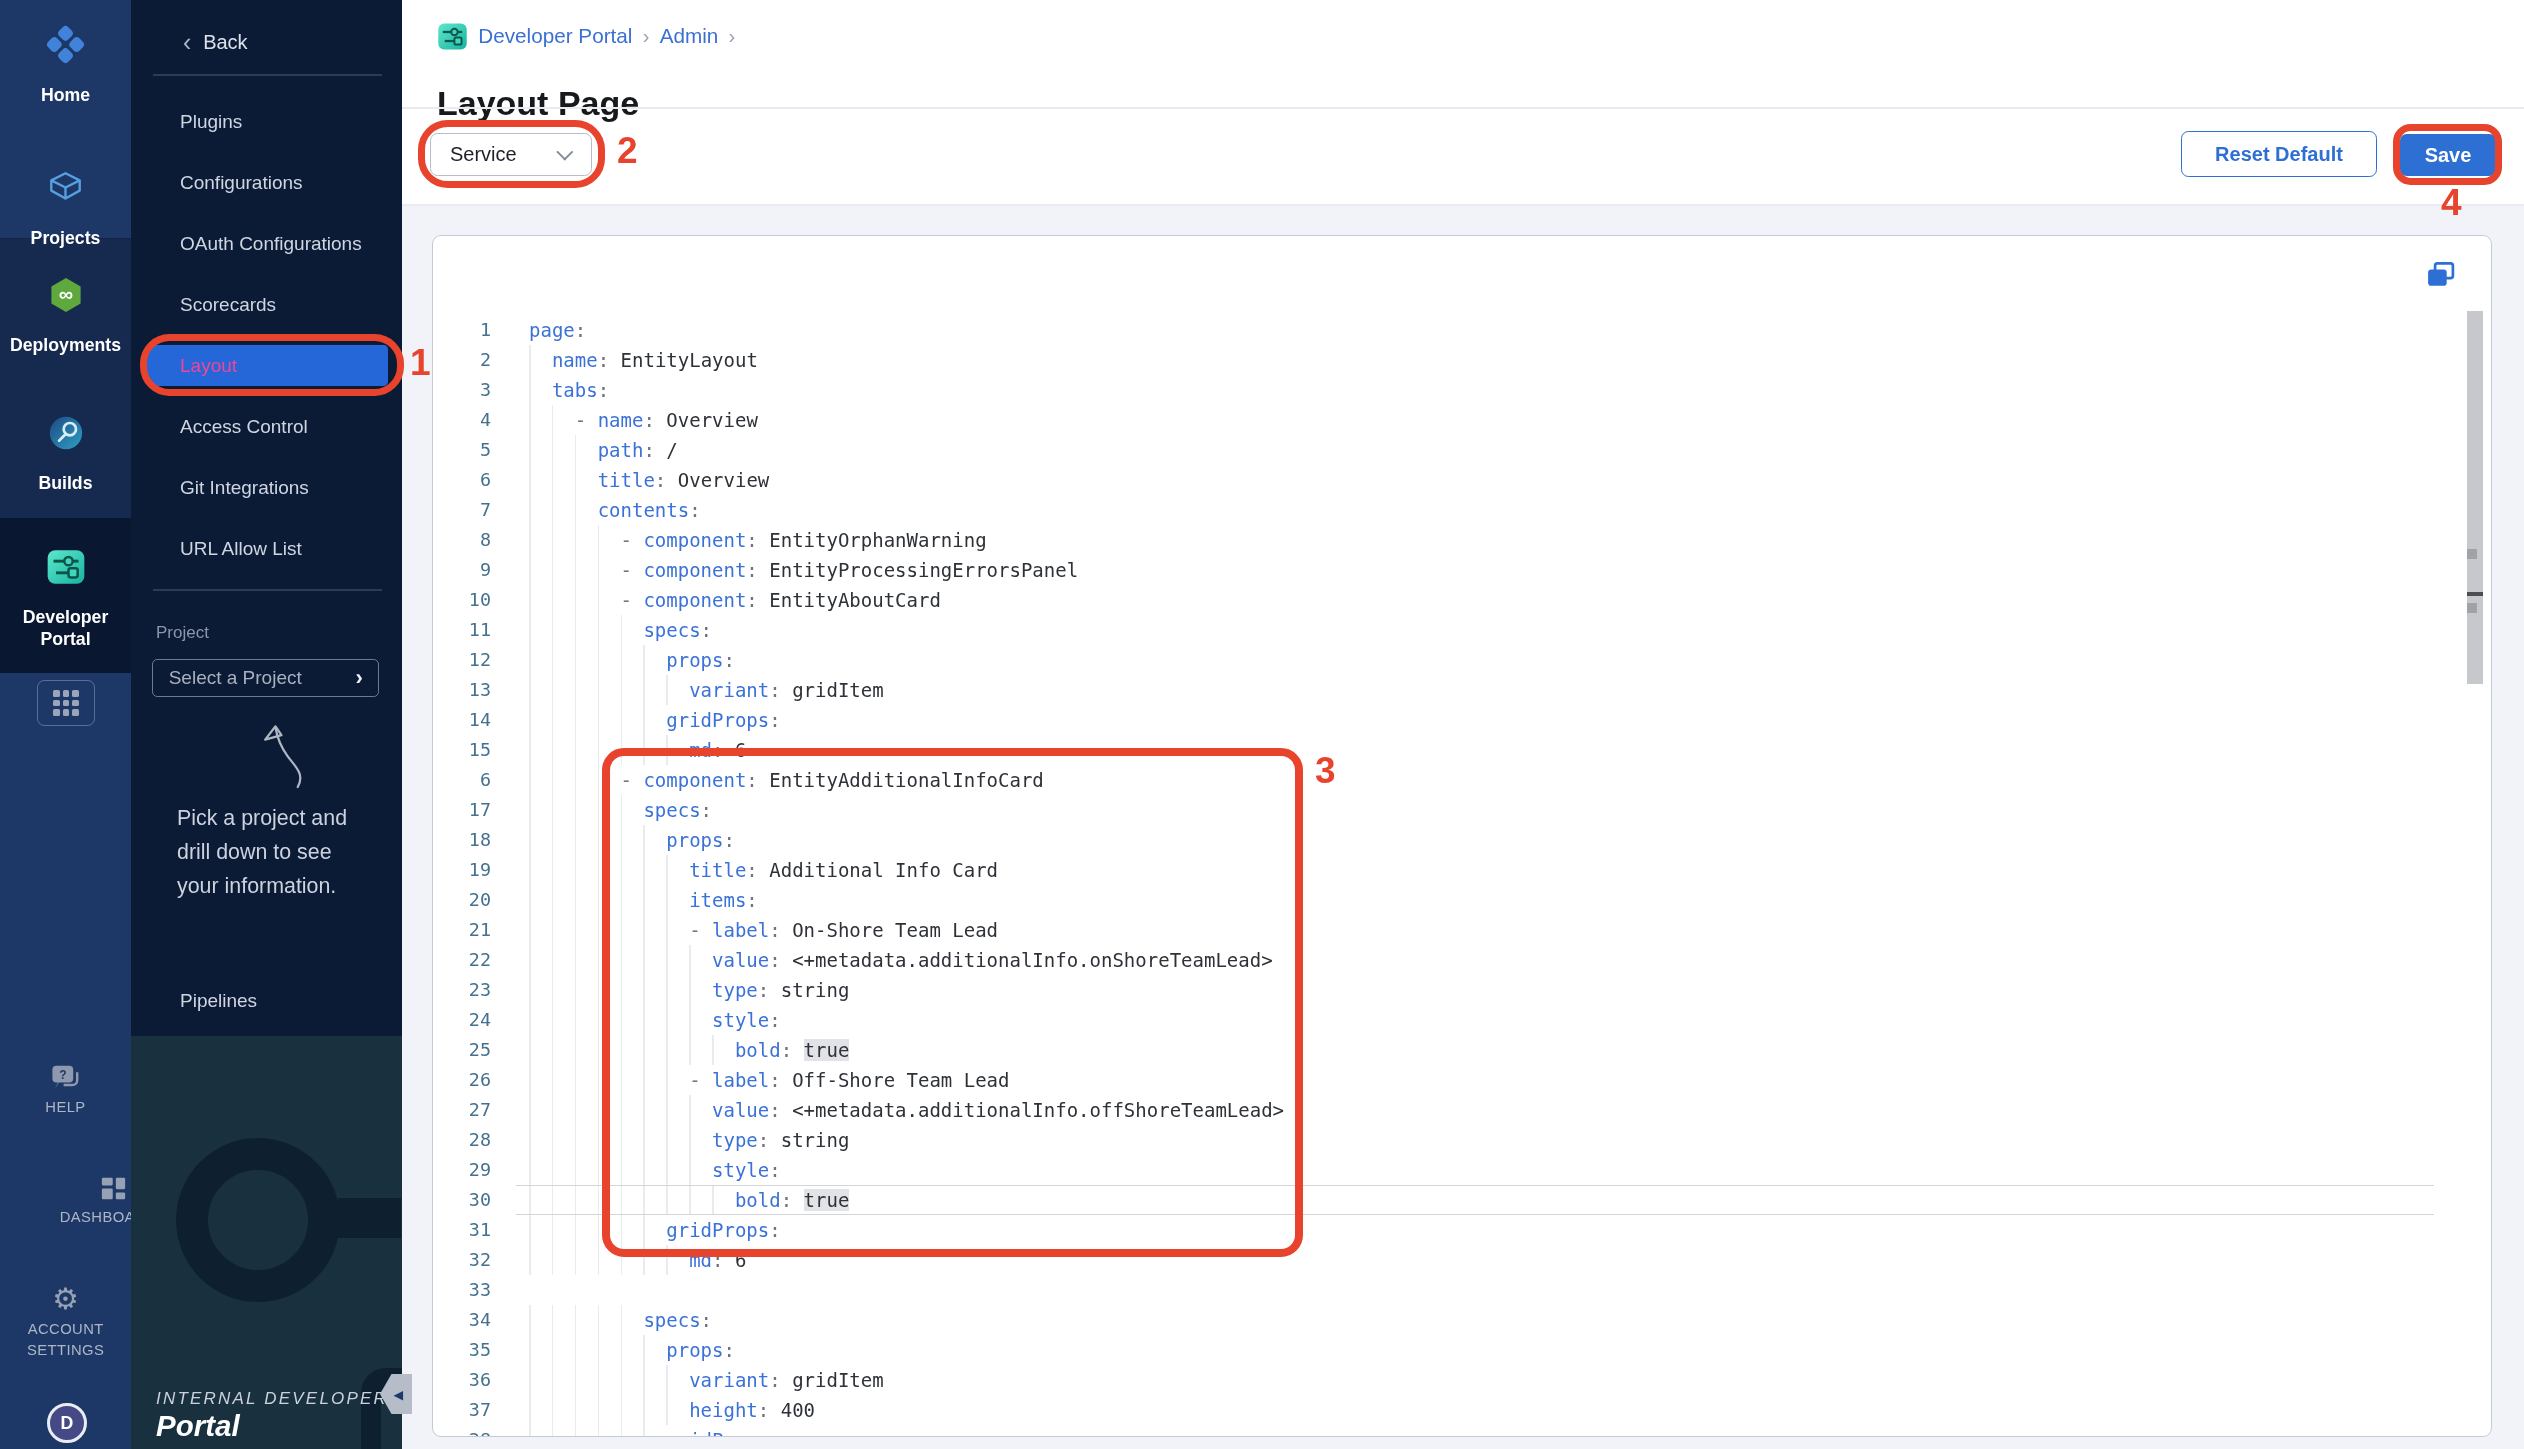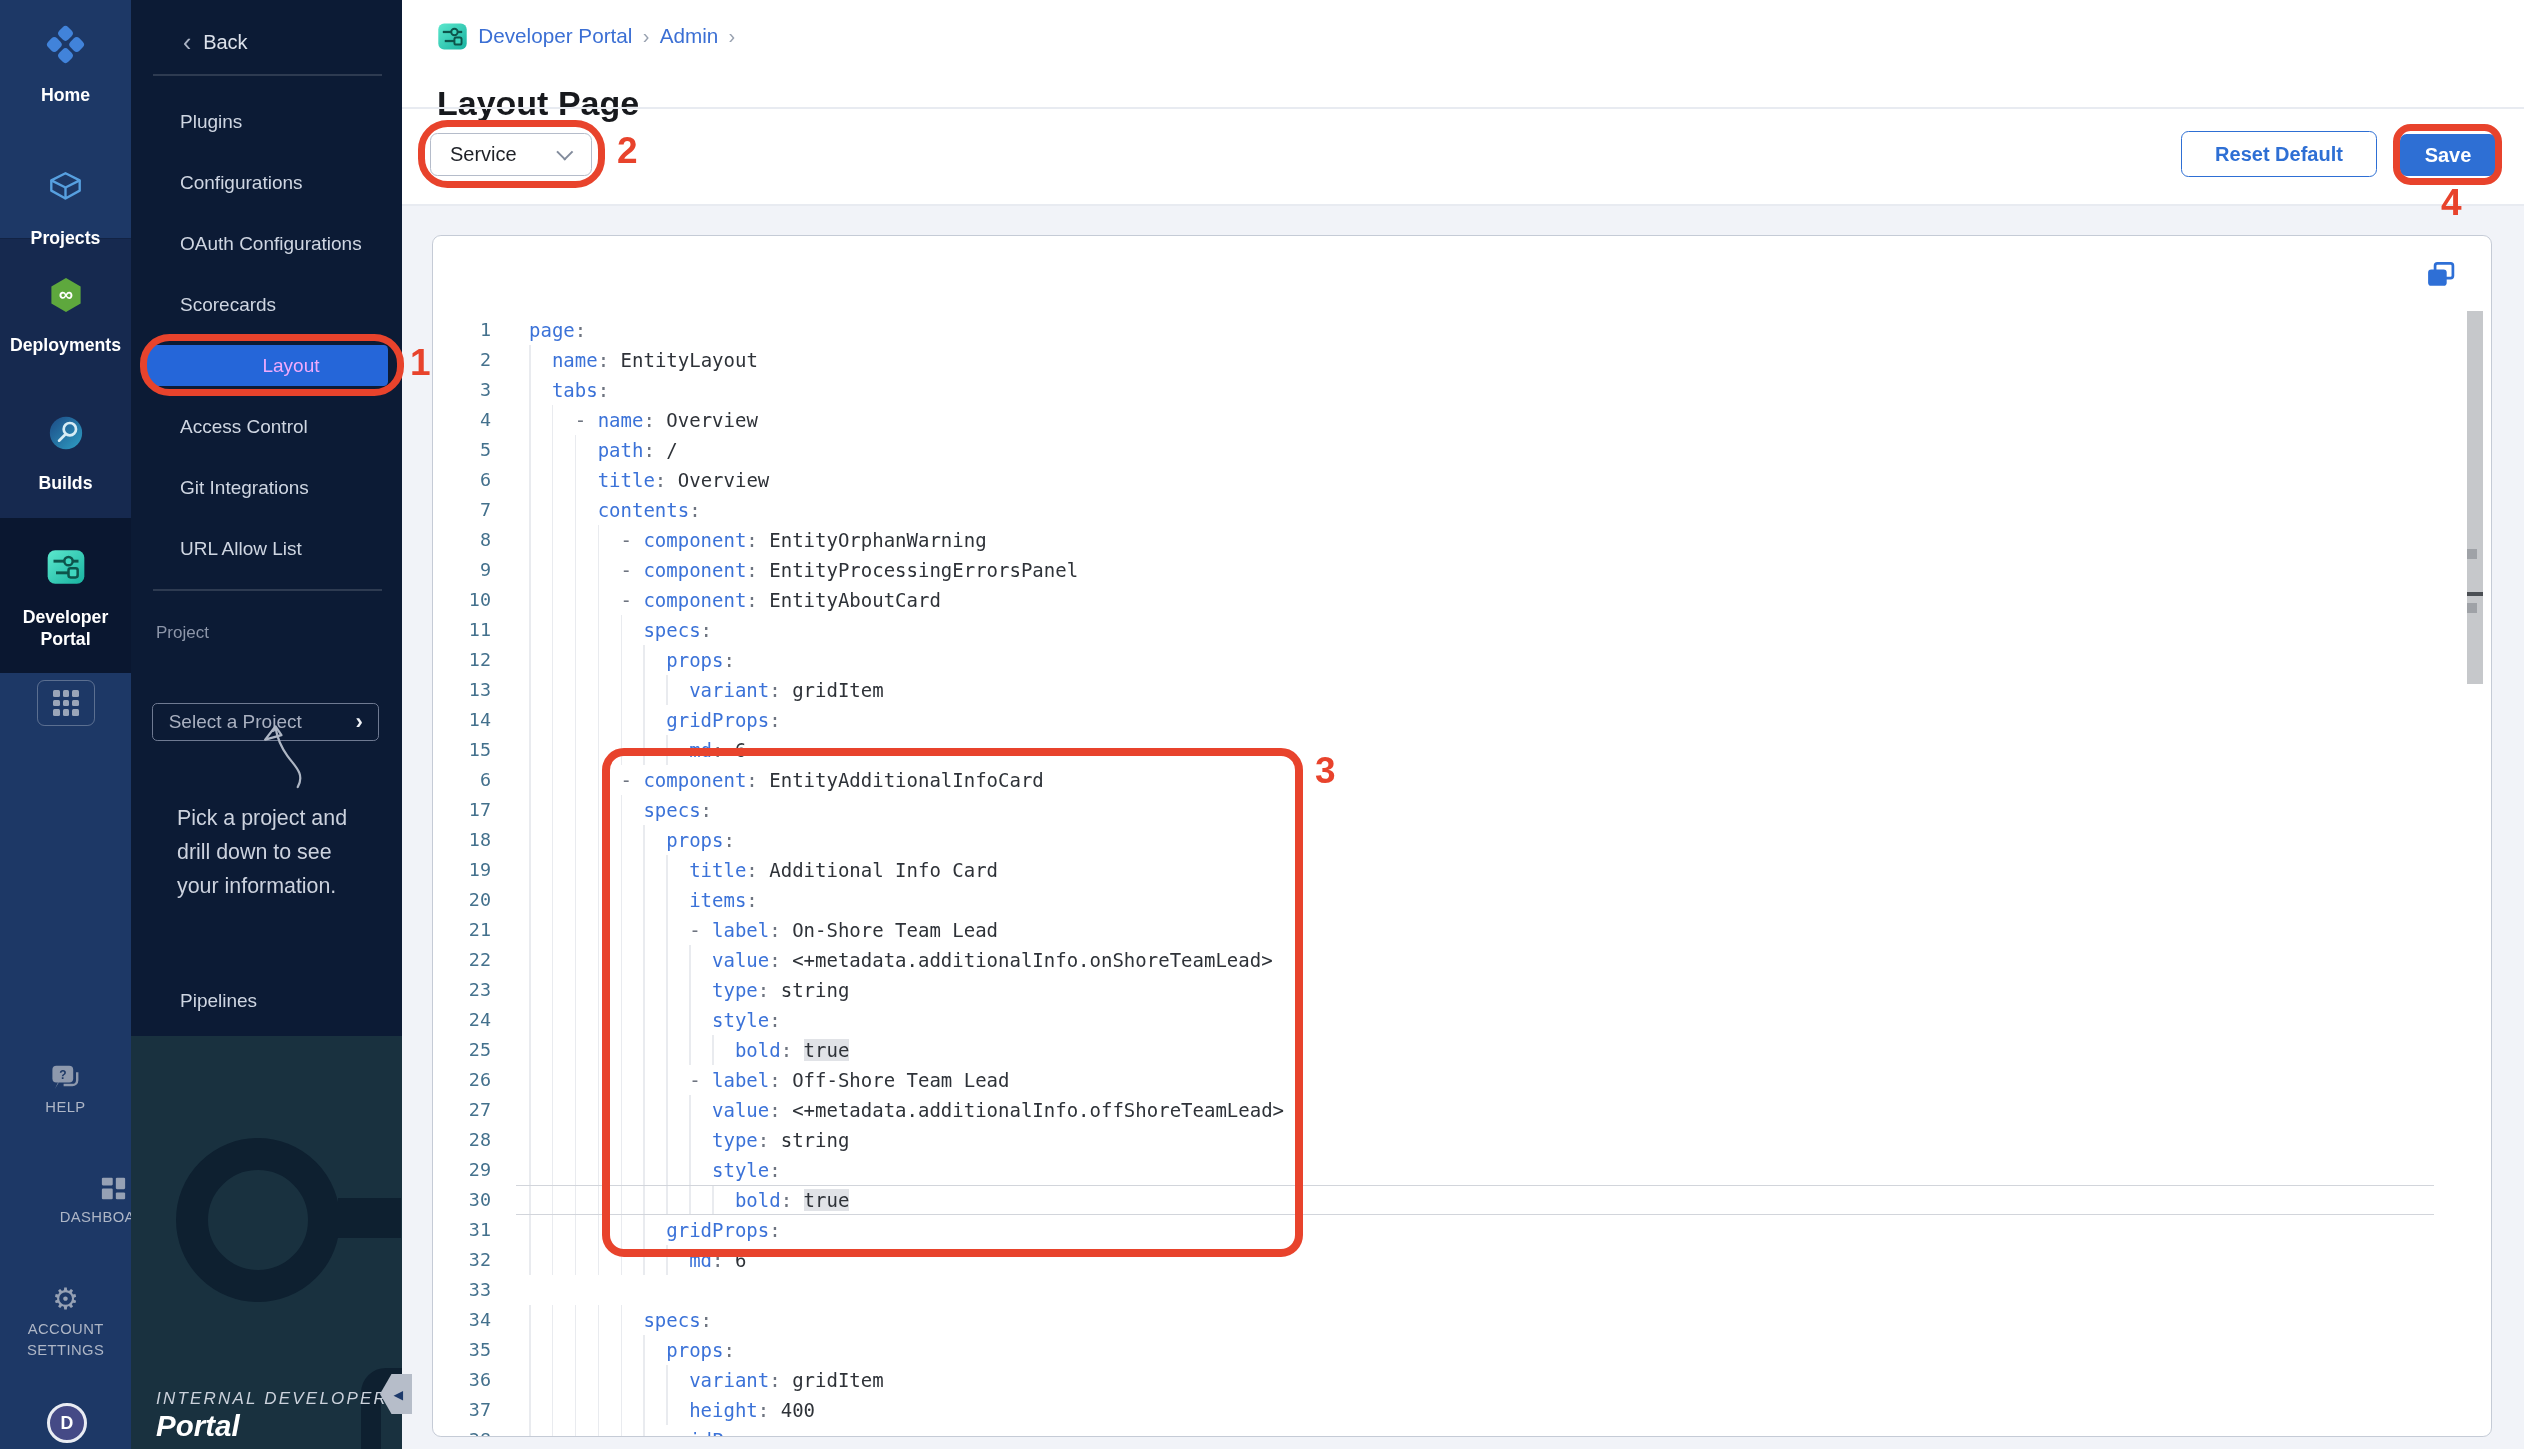--- a/index.html
+++ b/index.html
@@ -25,26 +25,26 @@
           background:#454a86;border:3px solid #e9ecf3;color:#fff;font-size:17.7px;font-weight:700;
           display:flex;align-items:center;justify-content:center;}
   
   .sidenav{position:absolute;left:131px;top:0;width:271px;height:1449px;background:#0c1b35;}
   .backrow{position:absolute;left:0;top:20.7px;width:100%;height:43px;display:flex;align-items:center;color:#dce1ea;}
   .backrow .chv{margin-left:52px;font-size:25px;color:#aab3c4;}
   .backrow .blb{margin-left:11.8px;font-size:20px;}
   .sdiv{position:absolute;left:22px;right:20px;height:1.5px;background:rgba(255,255,255,.14);}
   .mitem{height:61px;position:relative;display:flex;align-items:center;color:#cfd6e2;font-size:19px;padding-left:49px;cursor:pointer;}
   .mitem span{position:relative;z-index:1;}
-  .mitem.active{color:#f0abfc;justify-content:center;}
+  .mitem.active{color:#ec4899;}
   .mitem.active::before{content:'';position:absolute;left:14.8px;right:14px;top:9.6px;bottom:9.6px;background:#2566d9;border-radius:4.4px;}
   #menu{position:absolute;left:0;top:91px;right:0;}
   .projlab{position:absolute;left:25px;top:623px;font-size:17px;color:#8d96a9;}
   .selproj{position:absolute;left:20.7px;top:659px;width:227px;height:38px;border:1.5px solid #6f7a92;border-radius:5.2px;
-           display:flex;align-items:center;color:#a9b0c0;font-size:19px;cursor:pointer;background:transparent;box-sizing:border-box;margin-top:44px;}
+           display:flex;align-items:center;color:#a9b0c0;font-size:19px;cursor:pointer;background:transparent;box-sizing:border-box;}
   .selproj .slb{margin-left:16px;flex:1;}
   .selproj .schv{margin-right:14.8px;color:#eef1f6;font-size:22px;font-weight:700;}
   .sketch{position:absolute;left:103px;top:710px;}
   .hint{position:absolute;left:46px;top:801px;width:207px;font-size:21.4px;line-height:34px;color:#ccd2de;}
   .pipelines{position:absolute;left:49px;top:990px;font-size:19px;color:#cfd6e2;cursor:pointer;}
   .decor{position:absolute;left:0;top:1036px;width:271px;height:413px;background:#19313f;overflow:hidden;font-style:italic;}
   .ring{position:absolute;left:45px;top:102px;width:100px;height:100px;border:32px solid #0e2030;border-radius:50%;}
   .dbar{position:absolute;left:207px;top:162px;width:63px;height:40px;background:#0e2030;}
   .dsq{position:absolute;left:230px;top:332px;width:96px;height:96px;border:20.7px solid #0e2030;border-radius:25px;}
   .brand1{position:absolute;left:25px;top:353px;font-size:17px;letter-spacing:2.2px;color:#ccd2dc;}

